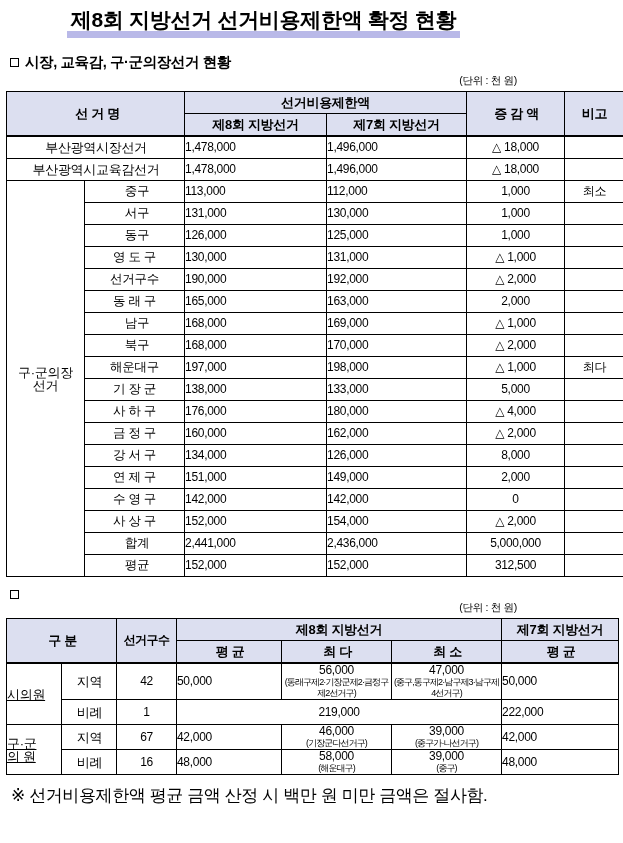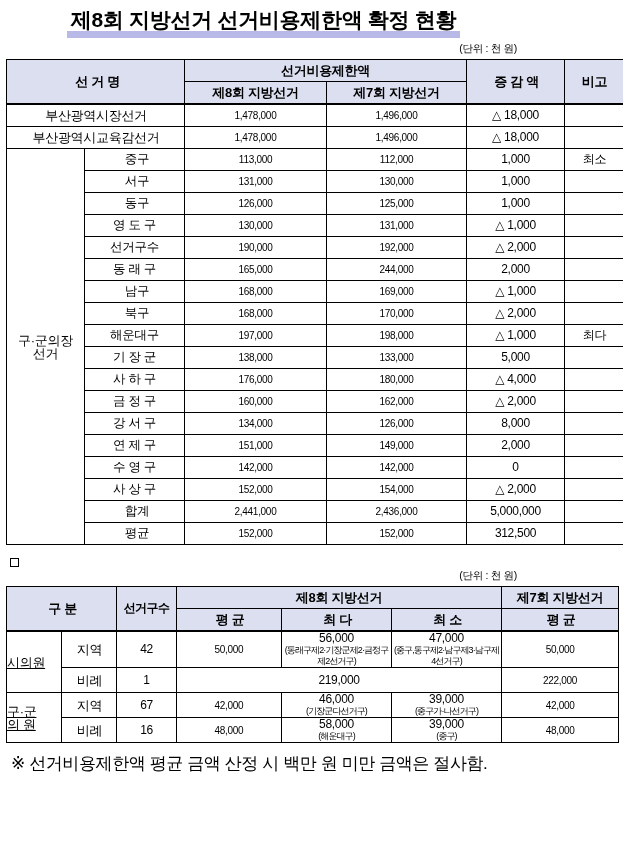--- a/index.html
+++ b/index.html
@@ -101,23 +101,23 @@
     font-size: 13px;
     text-align: center;
   }
   .hdr-top {
     border-bottom: 1px solid #000 !important;
   }
   .wide-sp { letter-spacing: 4px; text-indent: 4px; }
   .mid-sp  { letter-spacing: 2px; text-indent: 2px; }
 
   td.num {
-    text-align: center;
+    text-align: left;
     padding-right: 7px;
-    font-size: 10px;
+    font-size: 12px;
     margin-top: 10px;
   }
   td.ctr {
     text-align: center;
   }
   td.rowname {
     text-align: center;
     font-size: 12.5px;
   }
   td.spread {
@@ -186,20 +186,24 @@
 
 <div class="page">
 
   <div class="title-wrap">
     <div class="doc-title">
       <span class="hl"></span>
       <span class="txt">제8회 지방선거 선거비용제한액 확정 현황</span>
     </div>
   </div>
 
+  <div class="section-head">
+    <span class="sq-icon"></span>
+    <span>시장, 교육감, 구·군의장선거 현황</span>
+  </div>
   <div class="unit-note">(단위 : 천 원)</div>
 
   <table class="grid">
     <colgroup>
       <col style="width:78px">
         <col style="width:100px">
         <col style="width:142px">
       <col style="width:140px">
         <col style="width:98px">
         <col style="width:60px">
@@ -263,21 +267,21 @@
         <tr>
           <td class="rowname">선거구수</td>
           <td class="num">190,000</td>
           <td class="num">192,000</td>
           <td class="ctr">△ 2,000</td>
           <td class="ctr"></td>
         </tr>
         <tr>
           <td class="rowname">동 래 구</td>
           <td class="num">165,000</td>
-          <td class="num">244,000</td>
+          <td class="num">163,000</td>
           <td class="ctr">2,000</td>
           <td class="ctr"></td>
         </tr>
         <tr>
           <td class="spread">남구</td>
           <td class="num">168,000</td>
           <td class="num">169,000</td>
           <td class="ctr">△ 1,000</td>
           <td class="ctr"></td>
         </tr>

